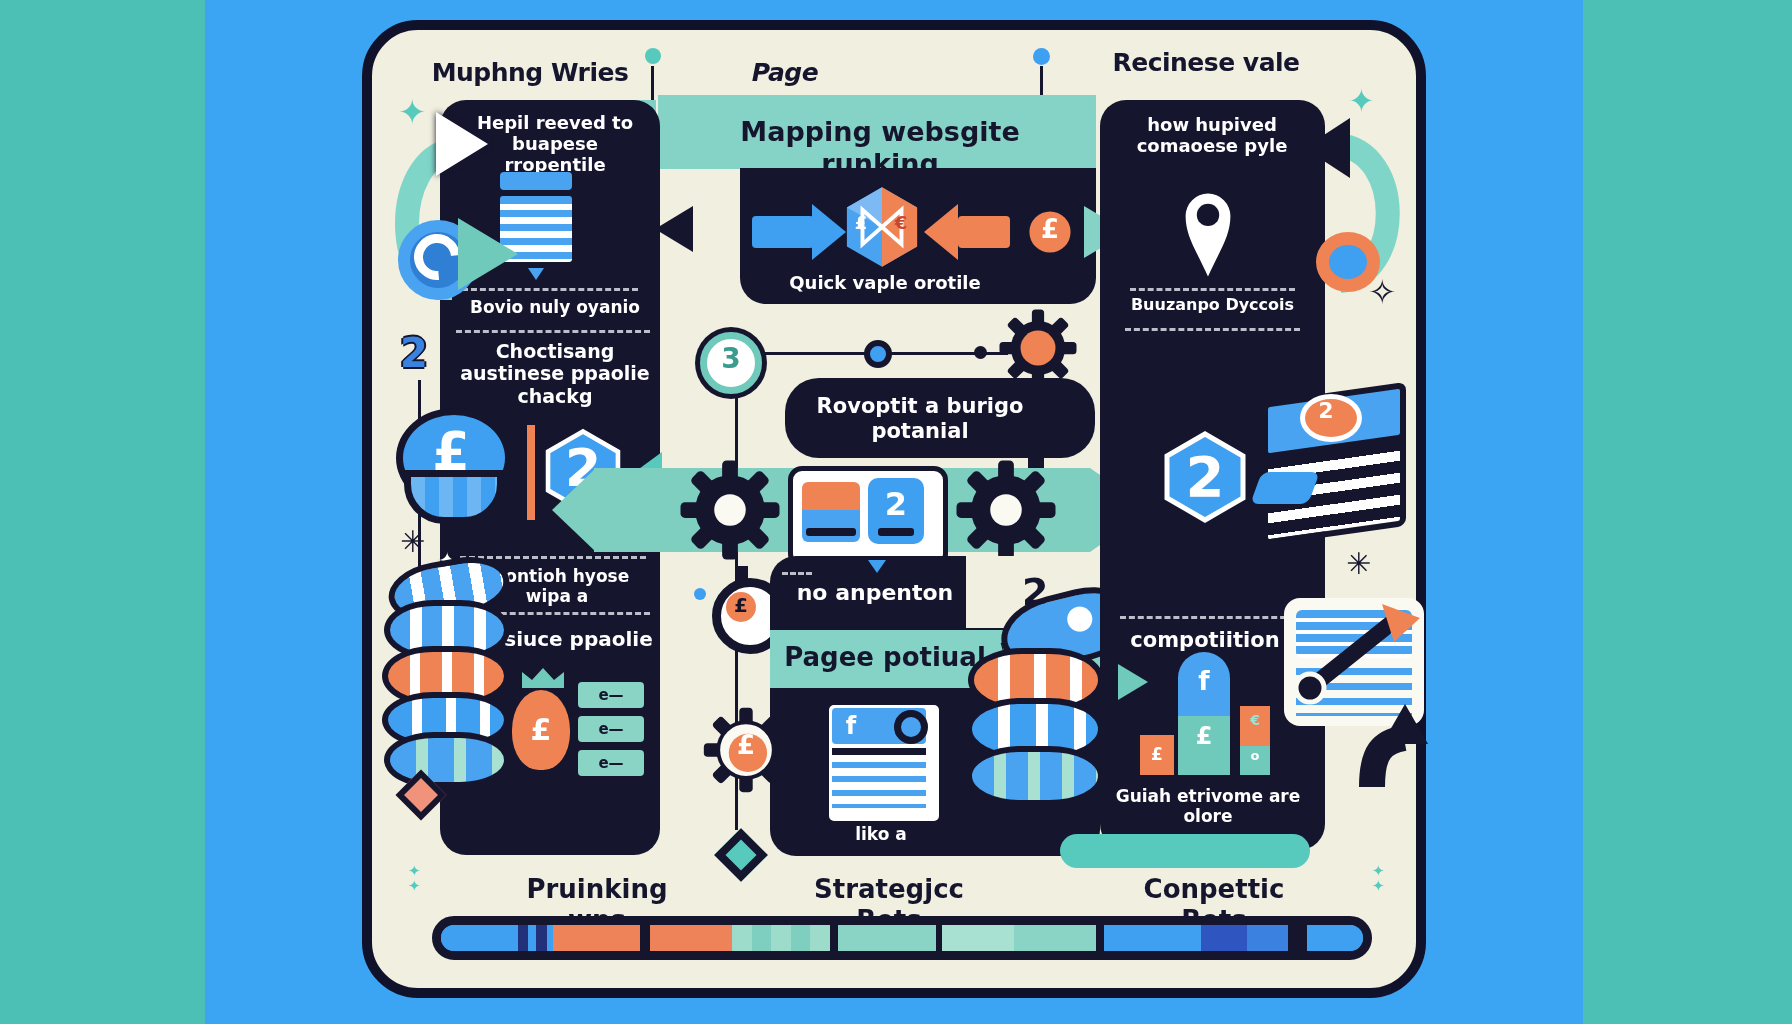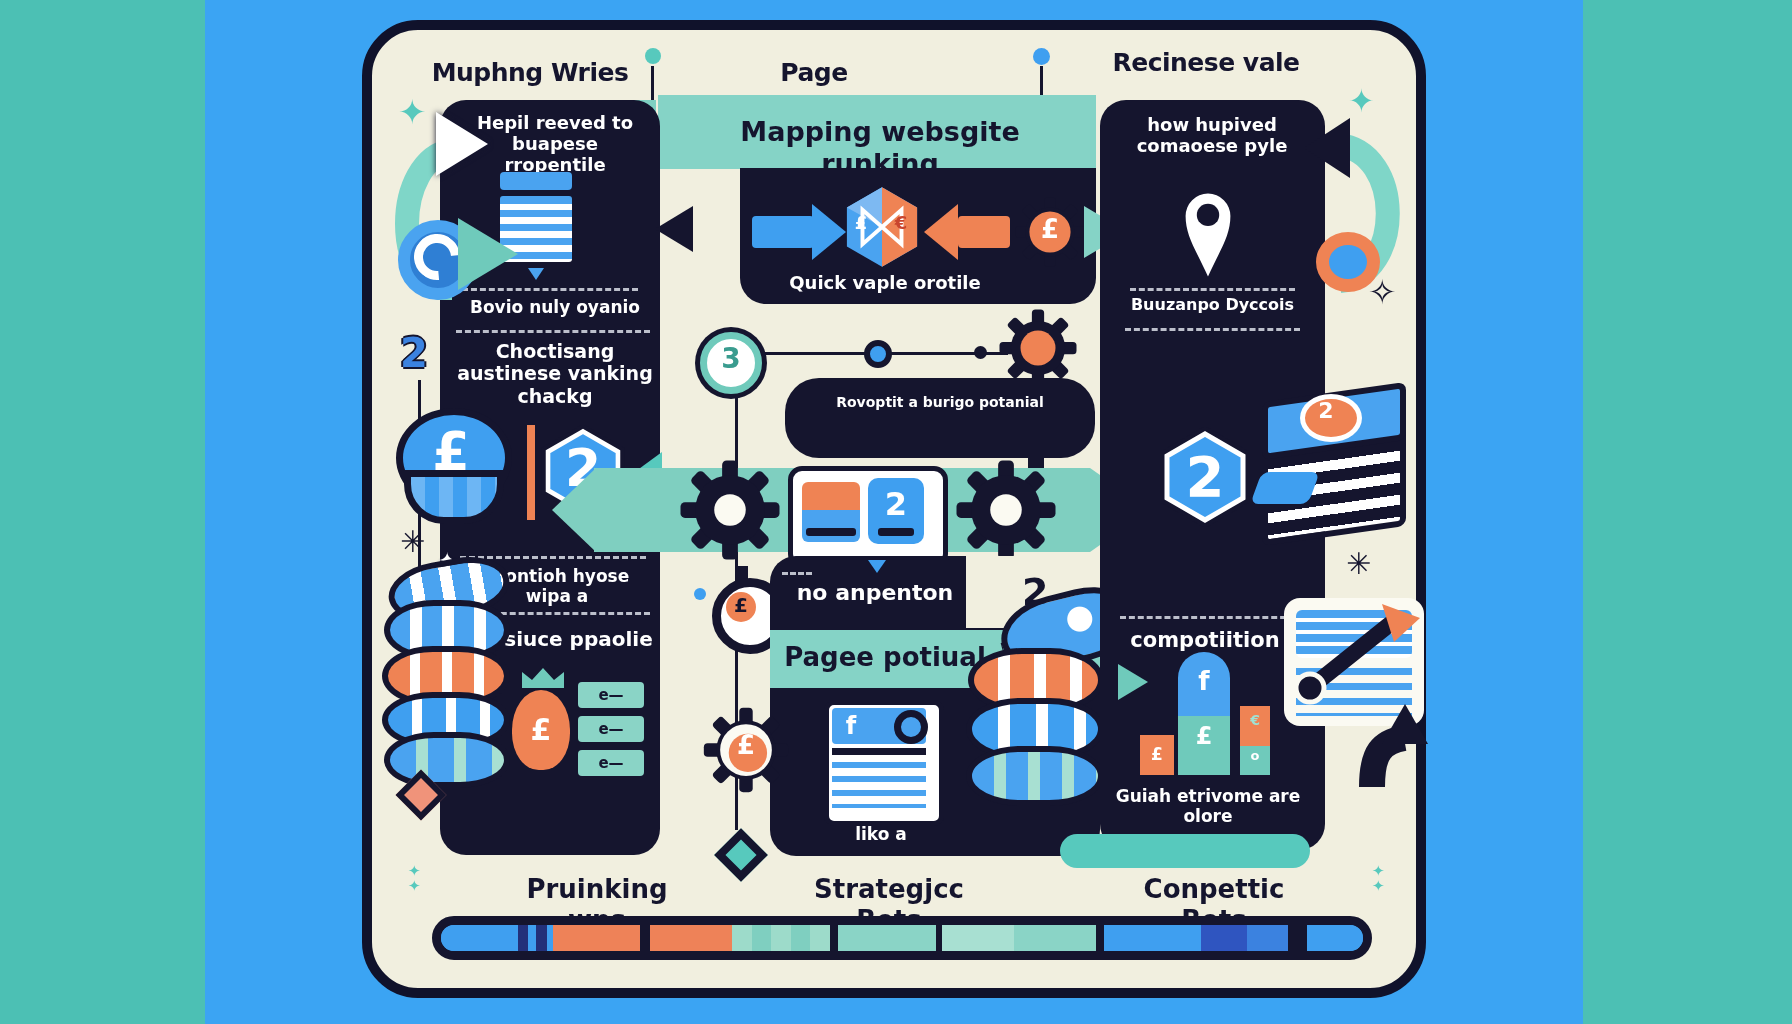--- a/index.html
+++ b/index.html
@@ -41,21 +41,21 @@
         <polygon points="50,9 88,31 88,73 50,95 12,73 12,31" fill="#3f9ff0" stroke="#ffffff" stroke-width="5"></polygon>
       </symbol>
     </defs>
   </svg>
 
   <div class="abs" style="left:205px;top:0;width:1378px;height:1024px;background:#3ba4f3;"></div>
   <div class="abs" style="left:362px;top:20px;width:1044px;height:958px;background:#f1efdf;
               border:10px solid #10122b;border-radius:56px;"></div>
 
   <div class="abs hdr" style="left:430px;top:58px;width:200px;">Muphng Wries</div>
-  <div class="abs hdr" style="left:754px;top:58px;width:120px;">Page</div>
+  <div class="abs hdr" style="left:725px;top:58px;width:120px;font-style:italic;">Page</div>
   <div class="abs hdr" style="left:1100px;top:48px;width:212px;">Recinese vale</div>
   <div class="abs" style="left:645px;top:48px;width:16px;height:16px;border-radius:50%;background:#57c9bd;"></div>
   <div class="abs" style="left:651px;top:66px;width:3px;height:108px;background:#15152e;"></div>
   <div class="abs" style="left:1033px;top:48px;width:17px;height:17px;border-radius:50%;background:#3f9ff0;"></div>
   <div class="abs" style="left:1040px;top:66px;width:3px;height:124px;background:#15152e;"></div>
 
   <div class="abs" style="left:630px;top:100px;width:26px;height:650px;background:#7fd0c2;"></div>
   <div class="abs" style="left:658px;top:95px;width:438px;height:74px;background:#85d3c6;"></div>
   <div class="abs txt navy" style="left:680px;top:116px;width:400px;font-size:27px;">Mapping websgite runking</div>
 
@@ -65,21 +65,21 @@
   <div class="abs" style="left:500px;top:172px;width:72px;height:18px;background:#4aa3f0;border-radius:4px;"></div>
   <div class="abs" style="left:500px;top:196px;width:72px;height:66px;background:#ffffff;border-radius:3px;
               background-image:linear-gradient(#4aa3f0 8px,transparent 8px),
               repeating-linear-gradient(#4aa3f0 0 7px,#ffffff 7px 14px);
               background-size:100% 100%, 100% 100%;"></div>
   <div class="abs tri" style="left:528px;top:268px;border-left:8px solid transparent;border-right:8px solid transparent;
               border-top:12px solid #4aa3f0;"></div>
   <div class="abs dashedw" style="left:462px;top:288px;width:176px;"></div>
   <div class="abs txt" style="left:460px;top:297px;width:190px;font-size:17px;">Bovio nuly oyanio</div>
   <div class="abs dashedw" style="left:456px;top:330px;width:194px;"></div>
-  <div class="abs txt" style="left:450px;top:340px;width:210px;font-size:19px;">Choctisang austinese vanking chackg</div>
+  <div class="abs txt" style="left:450px;top:340px;width:210px;font-size:19px;">Choctisang austinese ppaolie chackg</div>
 
   <div class="abs" style="left:527px;top:425px;width:8px;height:95px;background:#ef8354;"></div>
   <svg class="abs" style="left:537px;top:418px;" width="92" height="106">
       <use href="#hexbadge"></use>
     </svg>
   <div class="abs txt" style="left:537px;top:438px;width:92px;font-size:52px;">2</div>
   <div class="abs tri" style="left:632px;top:452px;border-top:22px solid transparent;border-bottom:22px solid transparent;
               border-right:30px solid #57c9bd;"></div>
 
   <div class="abs dashedw" style="left:460px;top:556px;width:186px;"></div>
@@ -173,21 +173,21 @@
 
   <div class="abs" style="left:1028px;top:380px;width:16px;height:90px;background:#15152e;"></div>
   <svg class="abs" style="left:996px;top:306px;" width="84" height="84" viewBox="-48 -48 96 96">
     <use href="#gearshape" color="#15152e"></use>
       <circle r="20" fill="#ef8354"></circle>
   </svg>
 
   <div class="abs" style="left:735px;top:395px;width:3px;height:435px;background:#15152e;"></div>
 
   <div class="abs panel centerflex" style="left:785px;top:378px;width:310px;height:80px;border-radius:34px;"></div>
-  <div class="abs txt" style="left:800px;top:394px;width:280px;font-size:14px;">Rovoptit a burigo potanial</div>
+  <div class="abs txt" style="left:780px;top:394px;width:280px;font-size:21px;">Rovoptit a burigo potanial</div>
 
   <div class="abs tri" style="left:552px;top:468px;border-top:42px solid transparent;border-bottom:42px solid transparent;
               border-right:44px solid #7fcfc0;"></div>
   <div class="abs" style="left:594px;top:468px;width:496px;height:84px;background:#7fcfc0;"></div>
   <div class="abs tri" style="left:1090px;top:468px;border-top:42px solid transparent;border-bottom:42px solid transparent;
               border-left:60px solid #7fcfc0;"></div>
   <svg class="abs" style="left:676px;top:456px;" width="108" height="108" viewBox="-48 -48 96 96">
     <use href="#gearshape" color="#15152e"></use>
       <circle r="14" fill="#fbfaf2"></circle>
   </svg>

